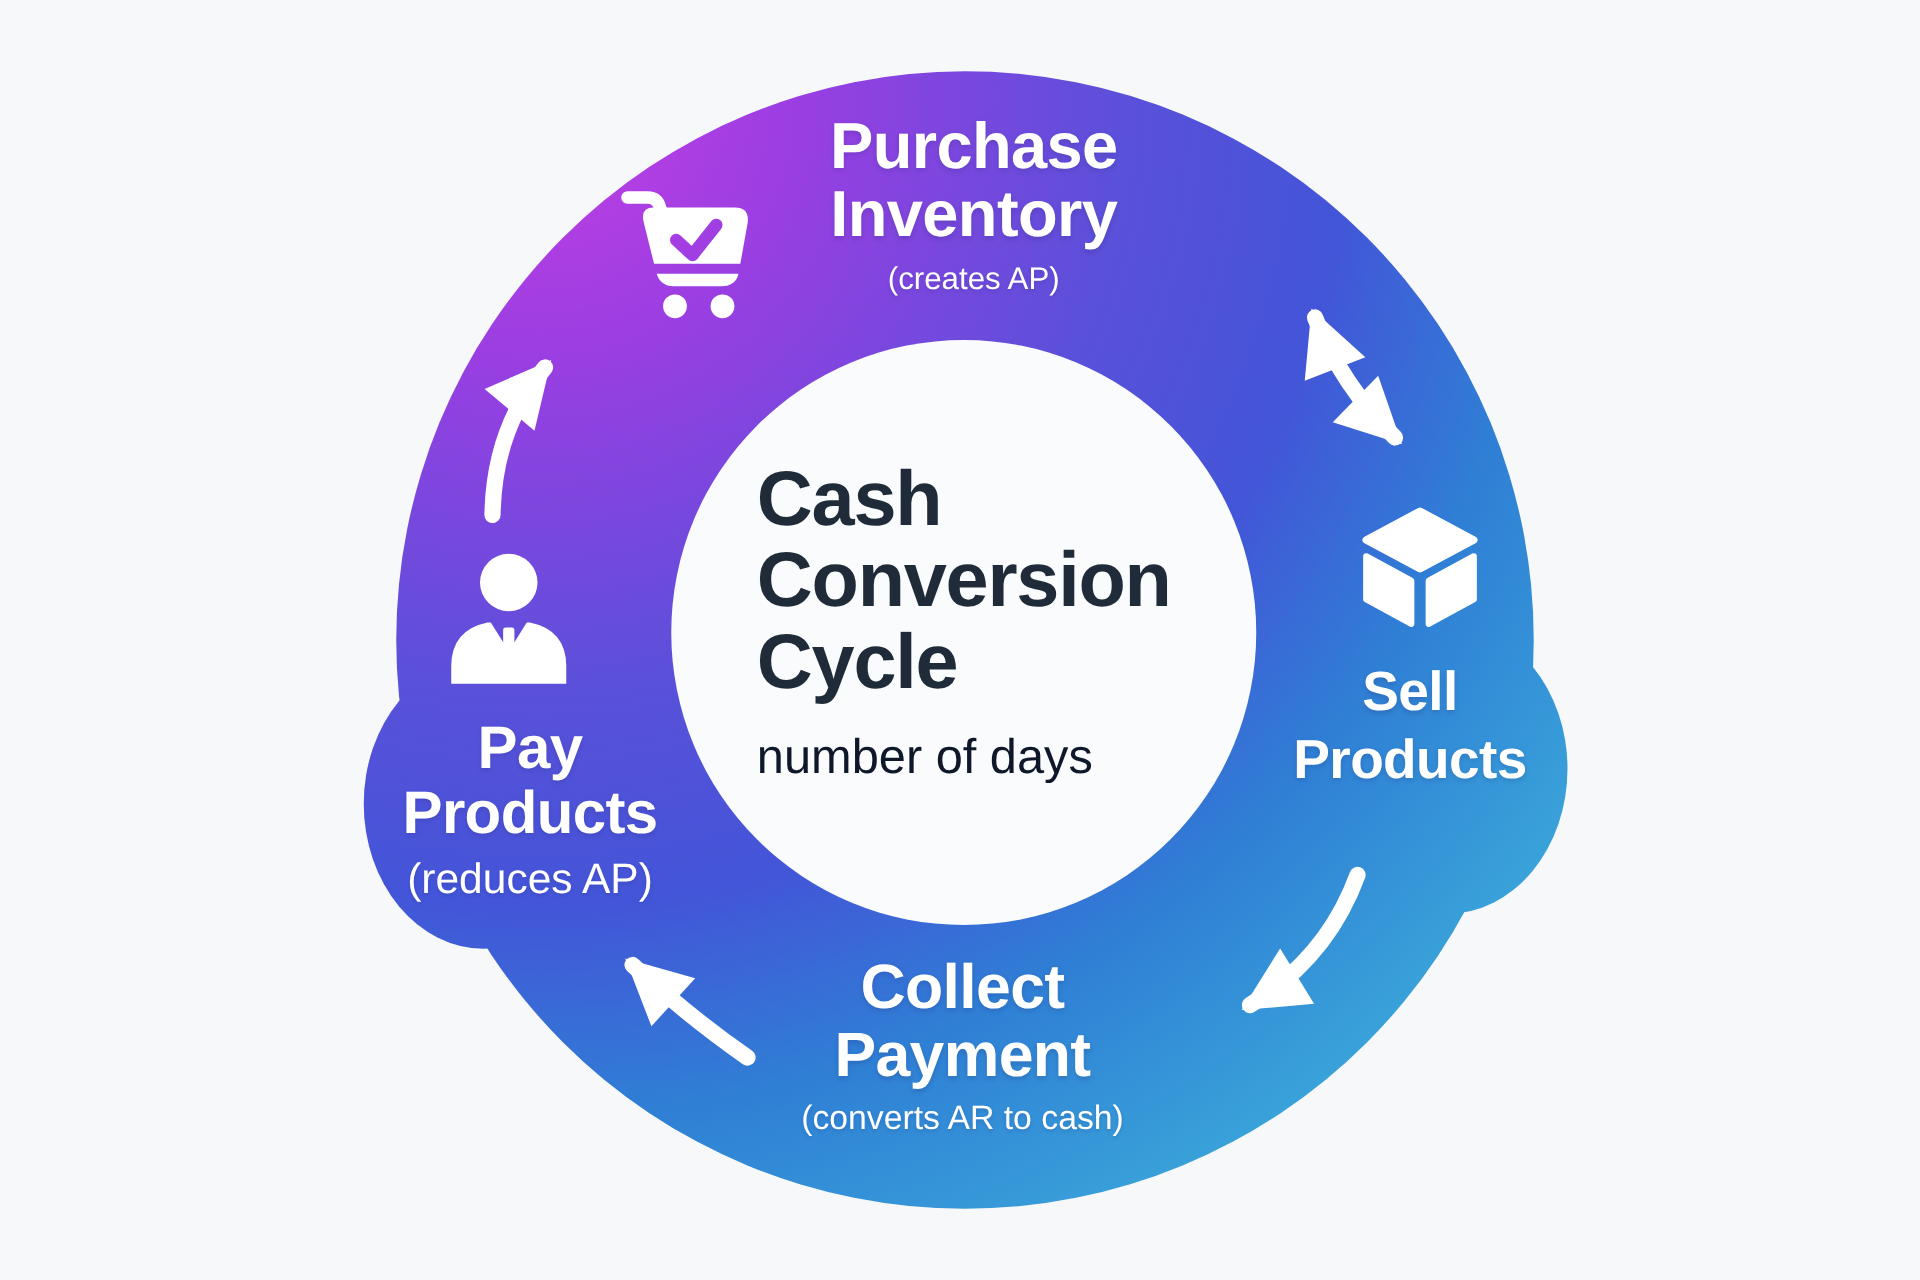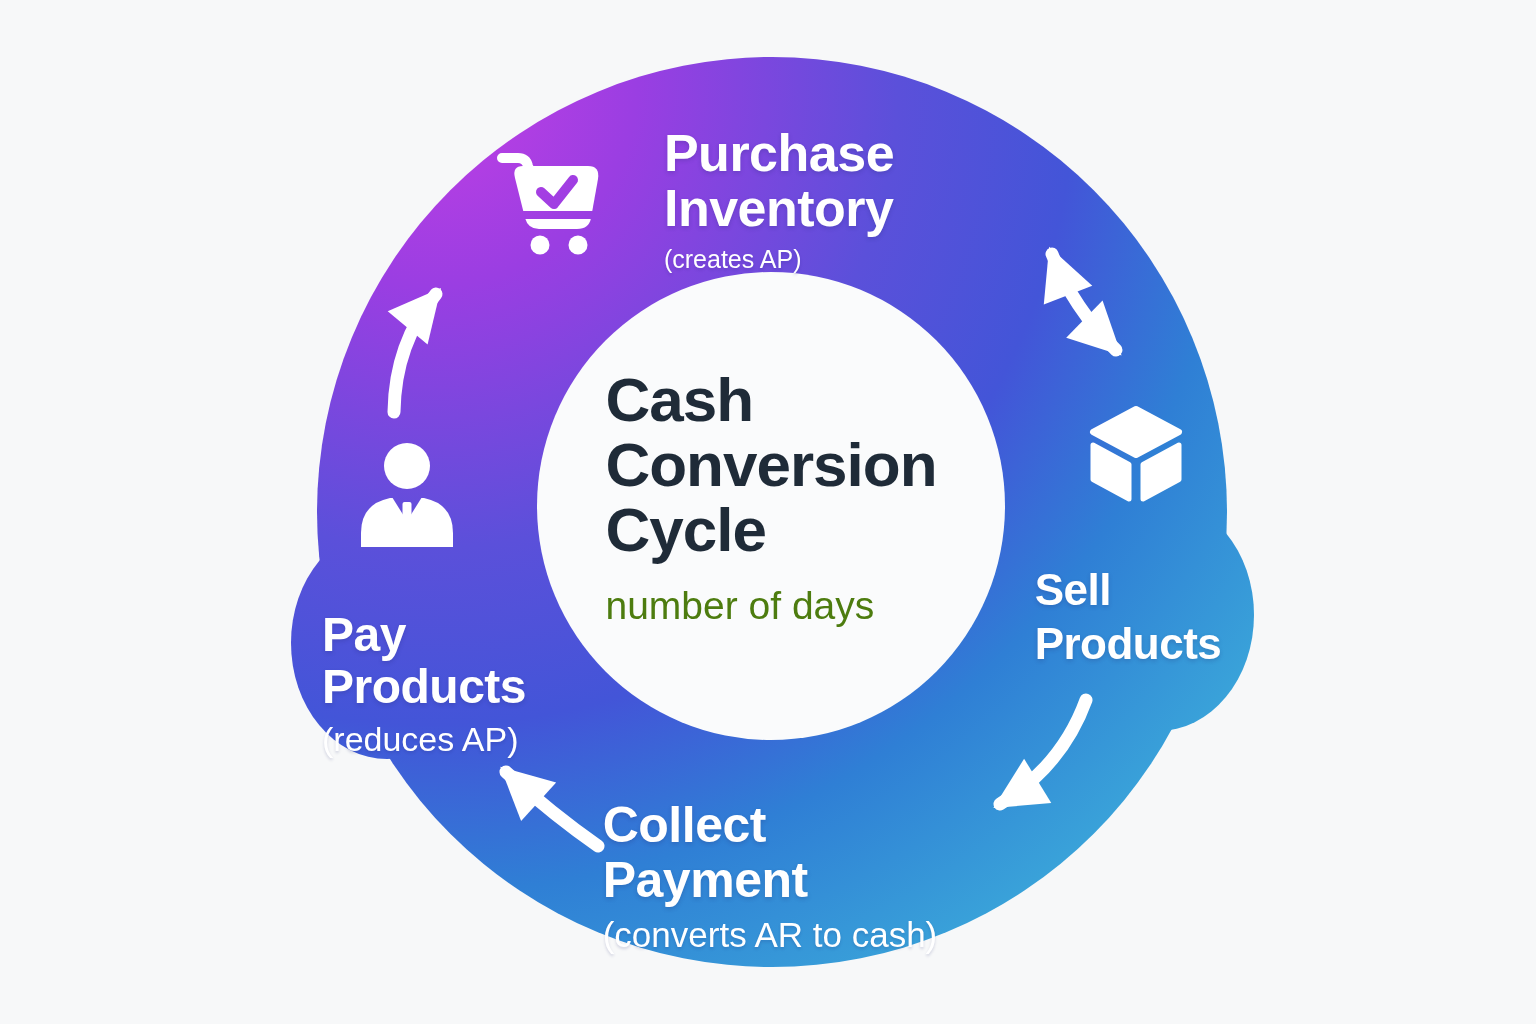--- a/index.html
+++ b/index.html
@@ -2,41 +2,41 @@
 <html><head>
 <meta charset="utf-8">
 <style>
   html,body{margin:0;padding:0;background:#eef0f2;}
   .canvas{
     position:relative;width:1536px;height:1024px;overflow:hidden;
     background:#f7f8f9;
     font-family:"Liberation Sans",sans-serif;
   }
   .canvas svg{position:absolute;left:0;top:0;}
-  .label{position:absolute;transform:translateX(-50%);color:#fff;margin-top:36px;}
+  .label{position:absolute;transform:translateX(-50%);text-align:center;color:#fff;}
   .label .main{
     font-weight:bold;white-space:pre-line;
     text-shadow:0 2px 4px rgba(35,40,110,0.22);
   }
   .label .note{font-weight:400;text-shadow:0 2px 3px rgba(35,40,110,0.18);}
   .top-label{left:779px;top:90px;}
   .top-label .main{font-size:52px;line-height:55px;letter-spacing:-0.5px;}
   .top-label .note{font-size:25px;margin-top:9px;}
   .right-label{left:1128px;top:527px;}
   .right-label .main{font-size:44px;line-height:54px;letter-spacing:-0.5px;}
   .right-label .note{font-size:34px;margin-top:9px;}
   .bottom-label{left:770px;top:762px;}
   .bottom-label .main{font-size:50px;line-height:55px;letter-spacing:-0.5px;}
-  .bottom-label .note{font-size:35px;margin-top:7px;}
+  .bottom-label .note{font-size:27px;margin-top:7px;}
   .left-label{left:424px;top:573px;}
   .left-label .main{font-size:48px;line-height:52px;letter-spacing:-0.5px;}
   .left-label .note{font-size:34px;margin-top:7px;}
   .center-block{position:absolute;left:771px;top:367px;transform:translateX(-50%);text-align:left;color:#1f2b38;}
   .center-block .main{font-size:62px;line-height:65px;font-weight:bold;white-space:pre-line;letter-spacing:-1px;}
-  .center-block .sub{font-size:39px;margin-top:22px;font-weight:400;color:#4d7c0f;}
+  .center-block .sub{font-size:39px;margin-top:22px;font-weight:400;color:#0f172a;}
 </style>
 </head>
 <body>
 
 <div class="canvas">
 
   <svg width="1536" height="1024" viewBox="0 0 1536 1024">
     <defs>
       <radialGradient id="blobGrad" gradientUnits="userSpaceOnUse" cx="430" cy="80" r="1040">
         <stop offset="0" stop-color="#c43fe4"></stop>

